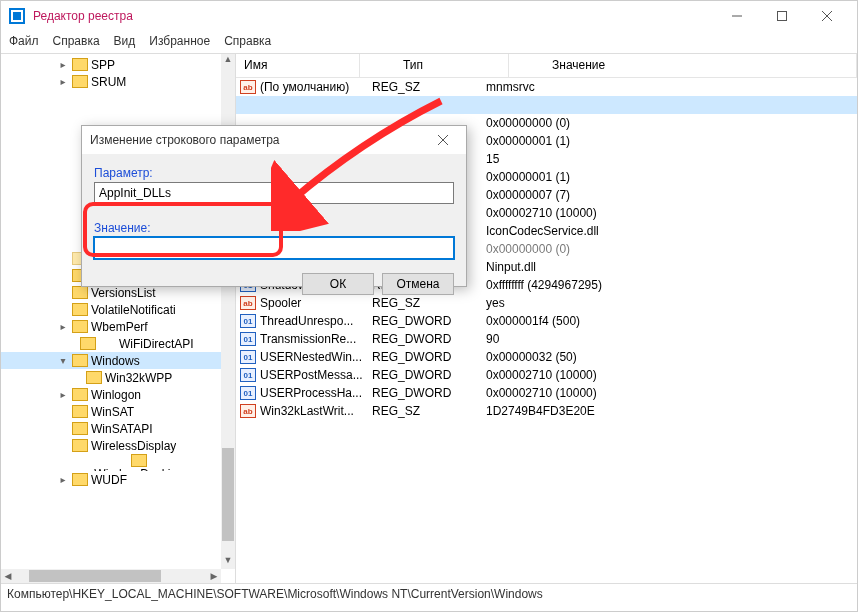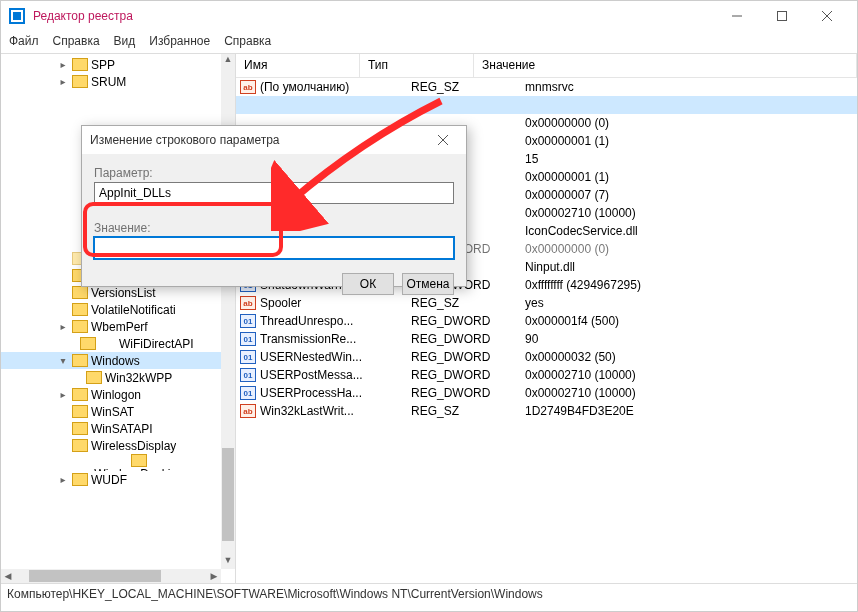--- a/index.html
+++ b/index.html
@@ -20,55 +20,55 @@
 .content { display: flex; height: 530px; border-top: 1px solid #ddd; }
 .tree { width: 235px; border-right: 1px solid #ddd; overflow: hidden; position: relative; }
 .tree-inner { position: absolute; top: 0; left: 0; right: 14px; bottom: 14px; overflow: hidden; padding: 2px 0; }
 .tree-row { display: flex; align-items: center; height: 17px; padding-left: 4px; white-space: nowrap; }
 .tree-row.sel { background: #cde8ff; }
 .exp { width: 12px; display: inline-flex; justify-content: center; color: #666; font-size: 10px; }
 .folder { width: 16px; height: 13px; background: #ffd96a; border: 1px solid #d4a017; margin: 0 3px; flex-shrink: 0; }
 .tree-row .label { overflow: hidden; text-overflow: clip; }
 
 .listview { flex: 1; display: flex; flex-direction: column; }
-.list-header { display: flex; height: 24px; border-bottom: 1px solid #e5e5e5; background: #fff; }
+.list-header { display: flex; height: 24px; border-bottom: 1px solid #e5e5e5; background: #fff; gap: 35px; }
 .list-header .col { padding: 4px 8px; border-right: 1px solid #e5e5e5; }
 .col-name { width: 124px; }
 .col-type { width: 114px; }
 .col-val { flex: 1; }
 .list-body { flex: 1; overflow: hidden; }
 .list-row { display: flex; height: 18px; align-items: center; }
 .list-row.sel { background: #cde8ff; }
 .val-icon { width: 16px; height: 14px; margin: 16px 4px; flex-shrink: 0; border: 1px solid #888; display: flex; align-items: center; justify-content: center; font-size: 8px; font-weight: bold; }
 .val-icon.str { color: #d04020; border-color: #d04020; background: #fff0e8; }
 .val-icon.bin { color: #2060c0; border-color: #2060c0; background: #e8f0ff; }
 .list-row .c-name { width: 104px; overflow: hidden; white-space: nowrap; text-overflow: ellipsis; }
-.list-row .c-type { width: 114px; overflow: hidden; white-space: nowrap; padding-left: 8px; margin-left: 39px; }
+.list-row .c-type { width: 114px; overflow: hidden; white-space: nowrap; padding-left: 8px; }
 .list-row .c-val { flex: 1; overflow: hidden; white-space: nowrap; padding-left: 8px; }
 
 .statusbar { height: 22px; border-top: 1px solid #ddd; padding: 3px 6px; color: #333; white-space: nowrap; overflow: hidden; }
 
 .scroll-h { position: absolute; bottom: 0; left: 0; right: 14px; height: 14px; background: #f0f0f0; display: flex; align-items: center; }
 .scroll-h .thumb { height: 12px; background: #c2c2c2; margin: 0 14px; flex: 0 0 60%; }
 .scroll-h .arr { width: 14px; text-align: center; color: #666; font-size: 9px; }
 .scroll-v { position: absolute; right: 0; top: 0; bottom: 14px; width: 14px; background: #f0f0f0; display: flex; flex-direction: column; align-items: center; }
 .scroll-v .thumb { width: 12px; background: #c2c2c2; margin: 14px 0; flex: 0 0 20%; }
 .scroll-v .arr { height: 14px; color: #666; font-size: 9px; }
 
 
 .dialog { position: absolute; left: 80px; top: 124px; width: 386px; height: 162px; background: #f0f0f0; border: 1px solid #aaa; box-shadow: 3px 3px 12px rgba(0,0,0,0.25); }
 .dlg-title { height: 28px; display: flex; align-items: center; padding: 0 8px; background: #fff; }
 .dlg-title .t { flex: 1; color: #333; }
 .dlg-close { width: 30px; height: 22px; display: flex; align-items: center; justify-content: center; color: #555; }
 .dlg-body { padding: 8px 12px; }
-.dlg-label { margin: 4px 0 2px; color: #737373; }
+.dlg-label { margin: 4px 0 2px; color: #1d4ed8; }
 .dlg-input { width: 100%; height: 22px; border: 1px solid #7a7a7a; background: #fff; padding: 2px 4px; font-size: 12px; }
 .dlg-input.focus { border: 1px solid #0078d7; outline: 1px solid #0078d7; }
 .dlg-buttons { display: flex; justify-content: flex-end; gap: 8px; padding: 6px 12px 10px; }
-.dlg-btn { width: 52px; height: 22px; border: 1px solid #adadad; background: #e1e1e1; text-align: center; line-height: 20px; }
+.dlg-btn { width: 72px; height: 22px; border: 1px solid #adadad; background: #e1e1e1; text-align: center; line-height: 20px; }
 
 
 .highlight { position: absolute; border: 4px solid #ff2a2a; border-radius: 10px; pointer-events: none; }
 .arrow-svg { position: absolute; pointer-events: none; }
 </style>
 </head>
 <body>
 
 <div class="titlebar">
   <span class="app-icon"></span>

